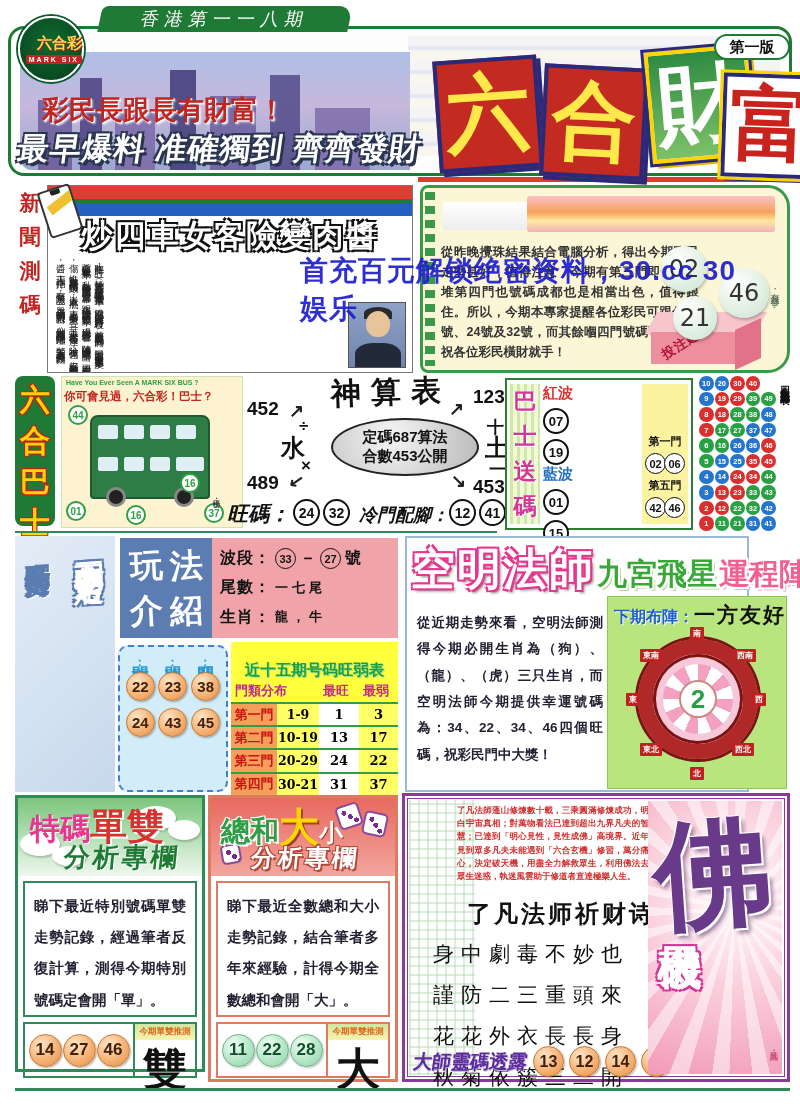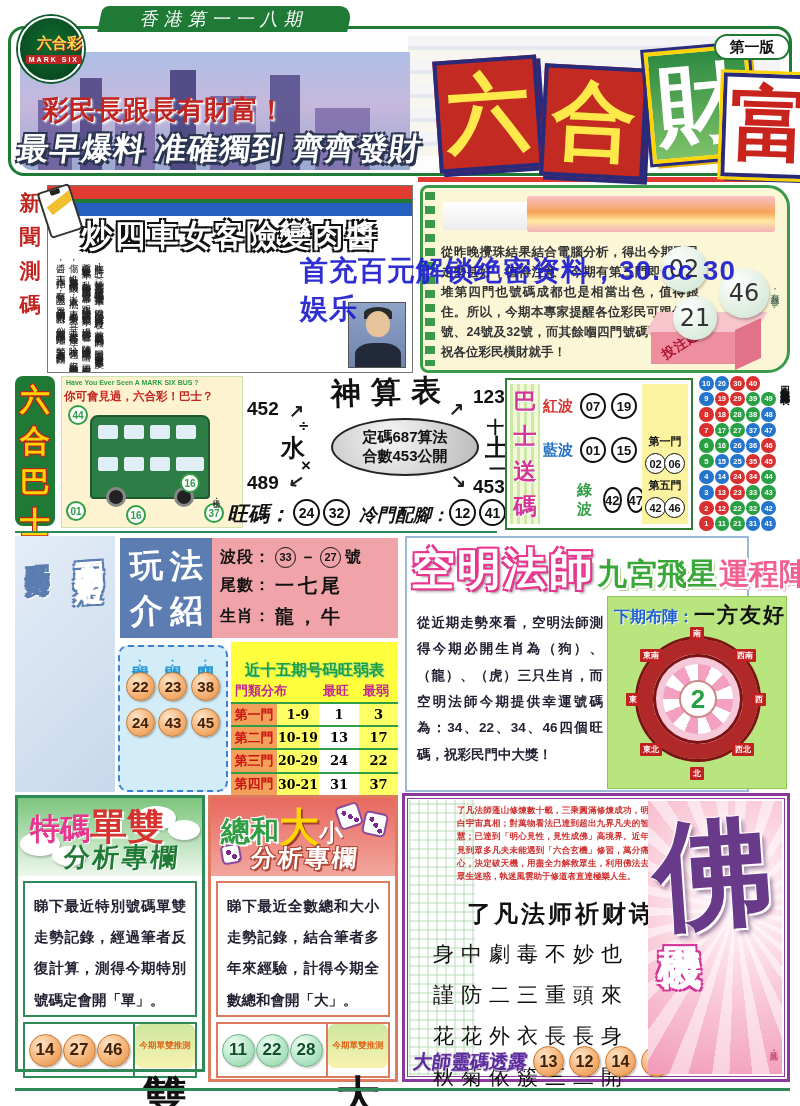--- a/index.html
+++ b/index.html
@@ -181,21 +181,21 @@
   .songma { position:absolute; left:505px; top:376px; width:285px; height:156px; }
   .sm-box { position:absolute; left:0; top:2px; width:188px; height:152px; border:2px solid #2e7d32;
     background:#fff; }
   .sm-label { position:absolute; left:3px; top:4px; width:30px; height:140px;
     background:repeating-linear-gradient(90deg,#cde9a8 0 3px,#f2f8d8 3px 7px);
     display:flex; flex-direction:column; align-items:center; justify-content:space-around; }
   .sm-label span { color:#d4369a; font-weight:bold; font-size:23px; font-family:"DejaVu Serif", serif;
     text-shadow:1px 1px 0 #fff; }
   .wave-rows { position:absolute; left:36px; top:4px; width:102px; height:144px; display:flex;
     flex-direction:column; justify-content:space-around; }
-  .wave-row { display:flex; align-items:center; gap:5px; }
+  .wave-row { display:flex; gap:5px;flex-direction:column; }
   .wave-name { font-size:15px; font-weight:bold; width:32px; }
   .wcirc { width:26px; height:26px; border-radius:50%; border:2px solid #111; background:#fff;
     color:#111; font-size:13px; font-weight:bold; display:flex; align-items:center; justify-content:center; }
   .gate-col { position:absolute; right:3px; top:4px; width:46px; height:140px; background:#fbf3a0;
     display:flex; flex-direction:column; align-items:center; justify-content:flex-end; gap:4px;
     padding-bottom:6px; }
   .gate-name { font-size:11px; font-weight:bold; color:#111; }
   .gate-balls { display:flex; }
   .gcirc { width:21px; height:21px; border-radius:50%; border:1.5px solid #111; background:#fff;
     color:#111; font-size:11px; font-weight:bold; display:flex; align-items:center; justify-content:center;
@@ -220,21 +220,21 @@
   .playintro { position:absolute; left:120px; top:538px; width:278px; height:100px; display:flex; }
   .pi-label { width:92px; background:#5b7db1; display:grid; grid-template-columns:1fr 1fr;
     align-items:center; justify-items:center; padding:6px; }
   .pi-label span { color:#fff; font-size:33px; font-weight:bold; transform:rotate(-3deg); }
   .pi-info { flex:1; background:#f0a3a8; padding:6px 8px; display:flex; flex-direction:column;
     justify-content:space-around; }
   .pi-row { display:flex; align-items:center; font-size:16px; font-weight:bold; color:#111; gap:4px; }
   .pi-key { letter-spacing:1px; }
   .pi-circ { width:21px; height:21px; border-radius:50%; border:1.5px solid #111; font-size:11px;
     display:flex; align-items:center; justify-content:center; background:transparent; }
-  .pi-big { font-size:19px; letter-spacing:4px; }
+  .pi-big { font-size:13px; letter-spacing:4px; }
   .gatesbox { position:absolute; left:118px; top:645px; width:110px; height:147px; background:#d2ecf8;
     border:2px dashed #3f7fd4; border-radius:10px; padding:6px 4px; }
   .gb-heads { display:flex; justify-content:space-around; }
   .gb-head { writing-mode:vertical-rl; text-orientation:upright; color:#2a9ad4; font-weight:bold;
     font-size:17px; line-height:1; }
   .gb-head i { font-style:normal; font-size:12px; }
   .gb-row { display:flex; justify-content:space-around; margin-top:7px; }
   .oball { width:29px; height:29px; border-radius:50%;
     background:radial-gradient(circle at 35% 30%, #ffe6c8 0%, #f5b276 55%, #e08f48 100%);
     border:1px solid #c87830; color:#40210a; font-size:15px; font-weight:bold;
@@ -302,21 +302,21 @@
   .colA-t2 { font-size:37px; font-weight:bold; color:#d7322d; text-shadow:2px 2px 0 #fff; }
   .colA-l2 { position:absolute; left:46px; top:42px; font-size:26px; font-weight:bold; color:#1e7a34;
     letter-spacing:3px; transform:skewX(-6deg); text-shadow:1px 1px 0 #fff; white-space:nowrap; }
   .colA-body { margin:5px; height:136px; border:2px solid #2e8b57; padding:8px 9px; font-size:14.5px;
     font-weight:bold; color:#223; line-height:2.15; text-align:justify; }
   .colA-foot { margin:0 5px; height:56px; border:2px solid #2e8b57; display:flex; }
   .foot-balls { flex:1; display:flex; align-items:center; justify-content:space-around; padding:0 3px; }
   .foot-balls .oball { width:33px; height:33px; font-size:17px; }
   .predict { width:62px; border-left:2px solid #2e8b57; display:flex; flex-direction:column; }
   .predict-label { background:linear-gradient(180deg,#cfe7a0,#f7f3b0); color:#e0661a; font-size:8.5px;
-    font-weight:bold; text-align:center; padding:16px 0; white-space:nowrap;border-radius:7px; }
+    font-weight:bold; text-align:center; padding:2px 0; white-space:nowrap; }
   .predict-char { flex:1; display:flex; align-items:center; justify-content:center; font-size:44px;
     font-weight:bold; color:#111; }
   .colB { position:absolute; left:208px; top:795px; width:190px; height:287px; border:3px solid #dd7a5f;
     background:#fff; }
   .colB-head { position:relative; height:78px; background:linear-gradient(180deg,#e8695f,#f2a69e); overflow:hidden; }
   .colB-l1 { position:absolute; left:10px; top:2px; white-space:nowrap; }
   .colB-t1 { font-size:29px; font-weight:bold; color:#2f9e44;
     text-shadow:-1px -1px 0 #fff, 1px -1px 0 #fff, -1px 1px 0 #fff, 2px 2px 0 #fff; }
   .colB-t2 { font-size:40px; font-weight:bold; color:#ffd600; text-shadow:2px 2px 0 #a04030; }
   .colB-t3 { font-size:24px; font-weight:bold; color:#fff; text-shadow:1px 1px 0 #a04030; }

